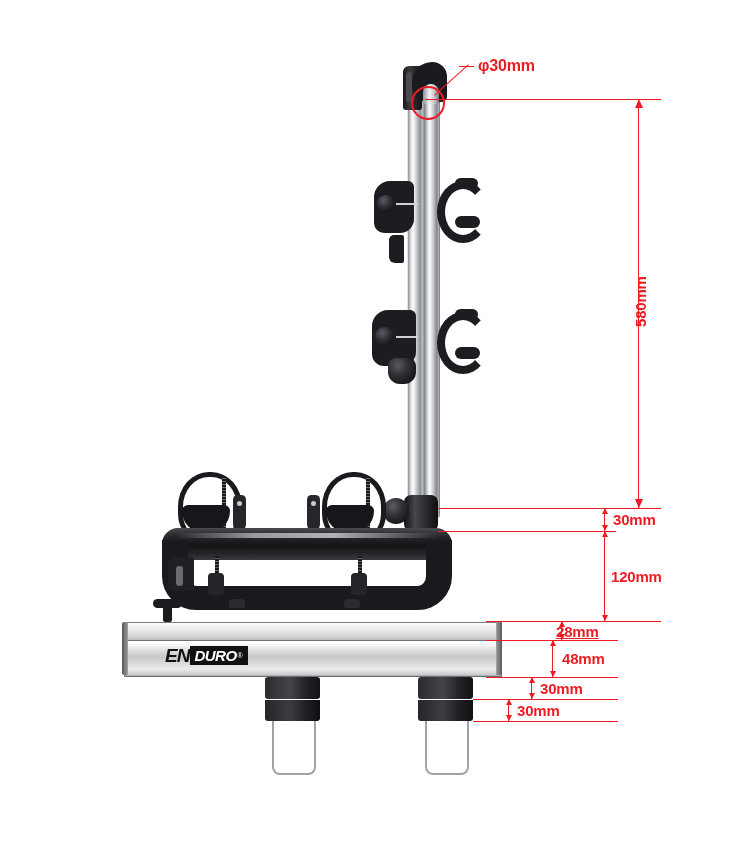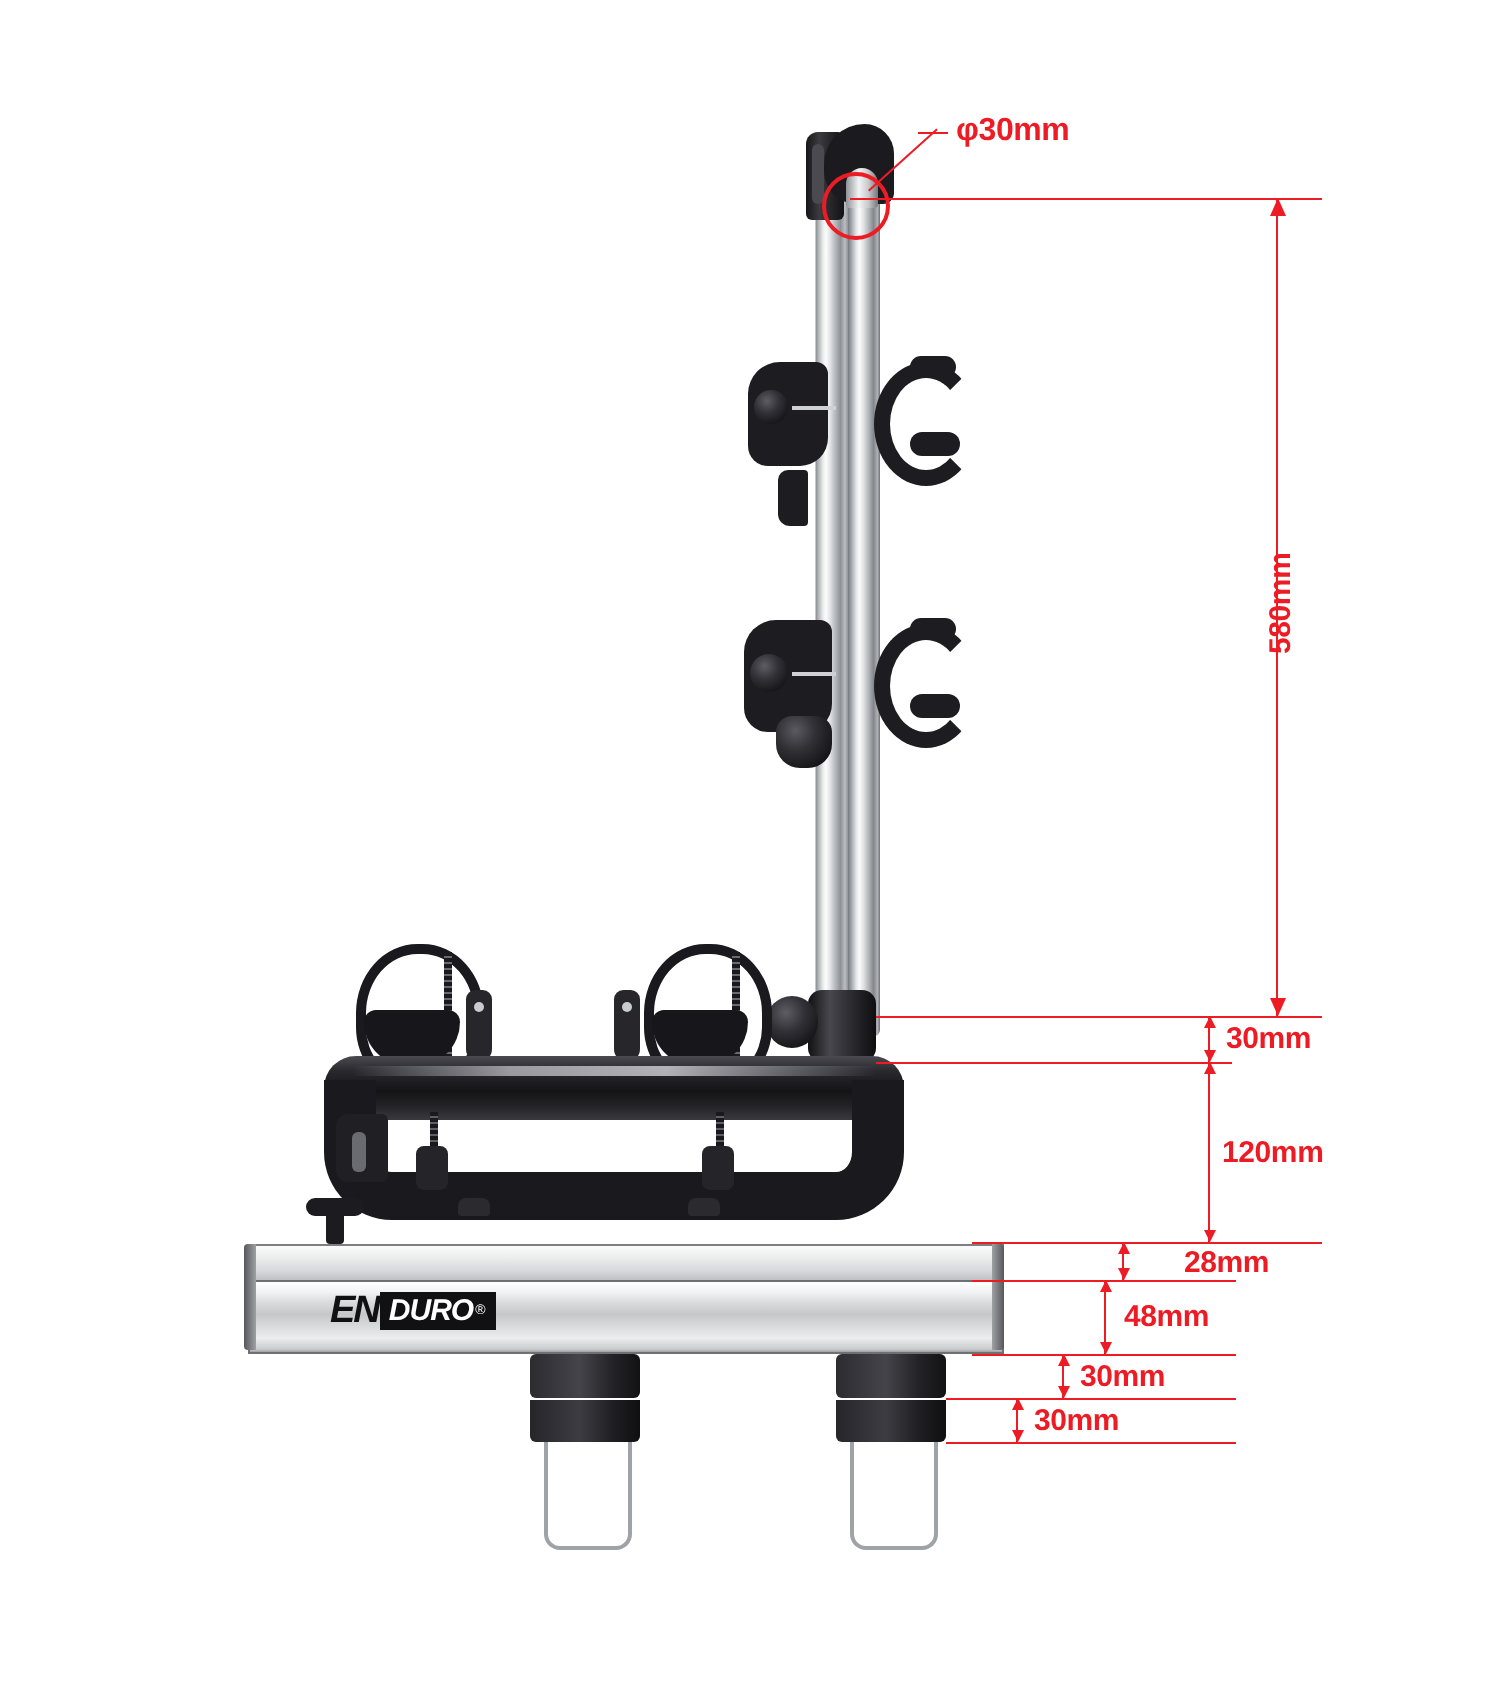--- a/index.html
+++ b/index.html
@@ -255,21 +255,21 @@
   <div class="dimline vline" style="left:604px;top:531px;height:90px;"></div>
   <div class="arrow arrow-down-sm" style="left:602px;top:615px;"></div>
   <div class="arrow arrow-up-sm" style="left:602px;top:531px;"></div>
   <div class="dimtext t15" style="left:611px;top:568px;">120mm</div>
 
   <div class="dimline hline" style="left:486px;top:640px;width:132px;"></div>
 
   <div class="dimline vline" style="left:561px;top:621px;height:19px;"></div>
   <div class="arrow arrow-up-sm" style="left:559px;top:621px;"></div>
   <div class="arrow arrow-down-sm" style="left:559px;top:634px;"></div>
-  <div class="dimtext t15" style="left:592px;top:623px;">28mm</div>
+  <div class="dimtext t15" style="left:556px;top:623px;text-decoration:underline;">28mm</div>
 
   <div class="dimline hline" style="left:486px;top:677px;width:132px;"></div>
 
   <div class="dimline vline" style="left:552px;top:640px;height:37px;"></div>
   <div class="arrow arrow-up-sm" style="left:550px;top:640px;"></div>
   <div class="arrow arrow-down-sm" style="left:550px;top:671px;"></div>
   <div class="dimtext t15" style="left:562px;top:650px;">48mm</div>
 
   <div class="dimline hline" style="left:473px;top:699px;width:145px;"></div>
 

